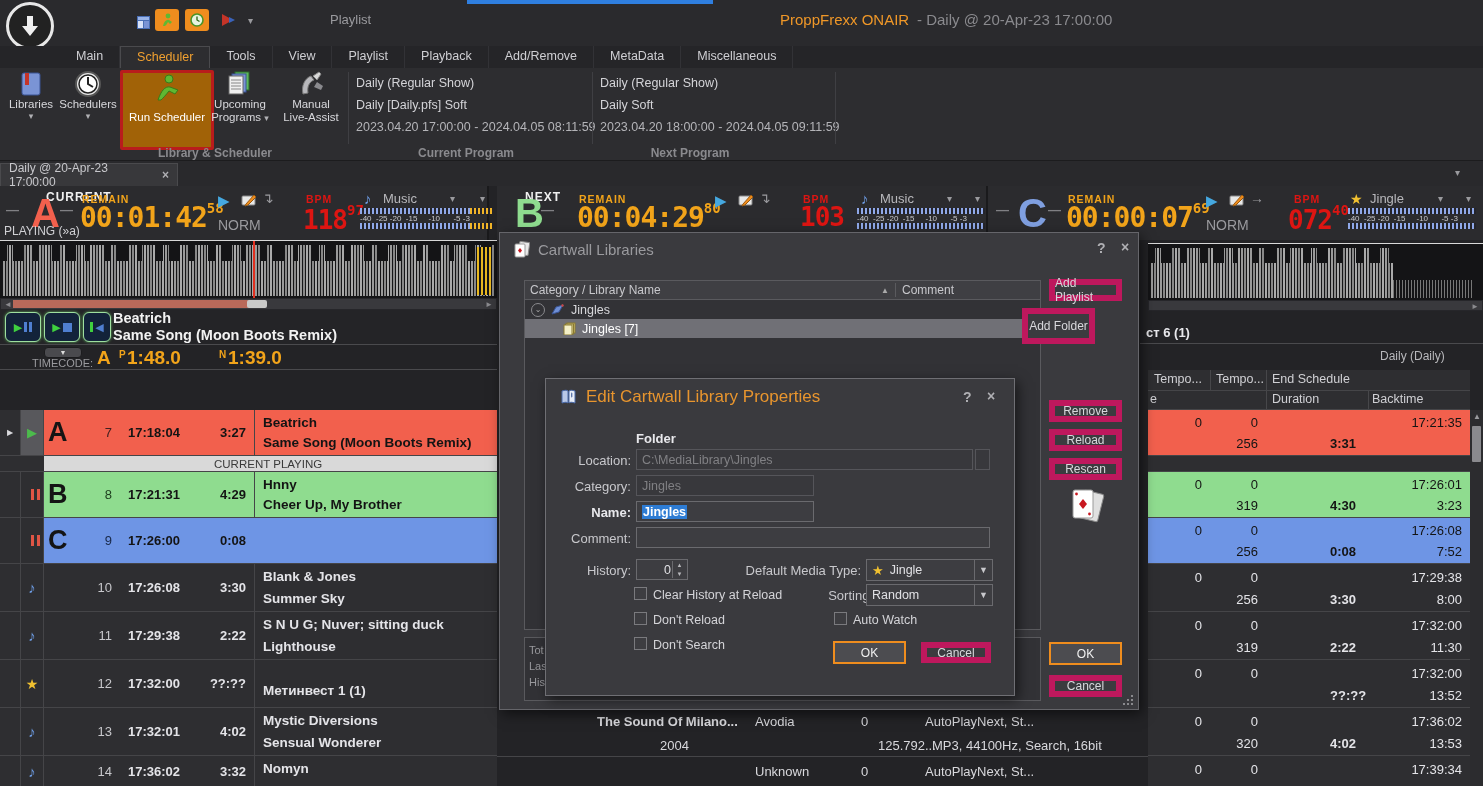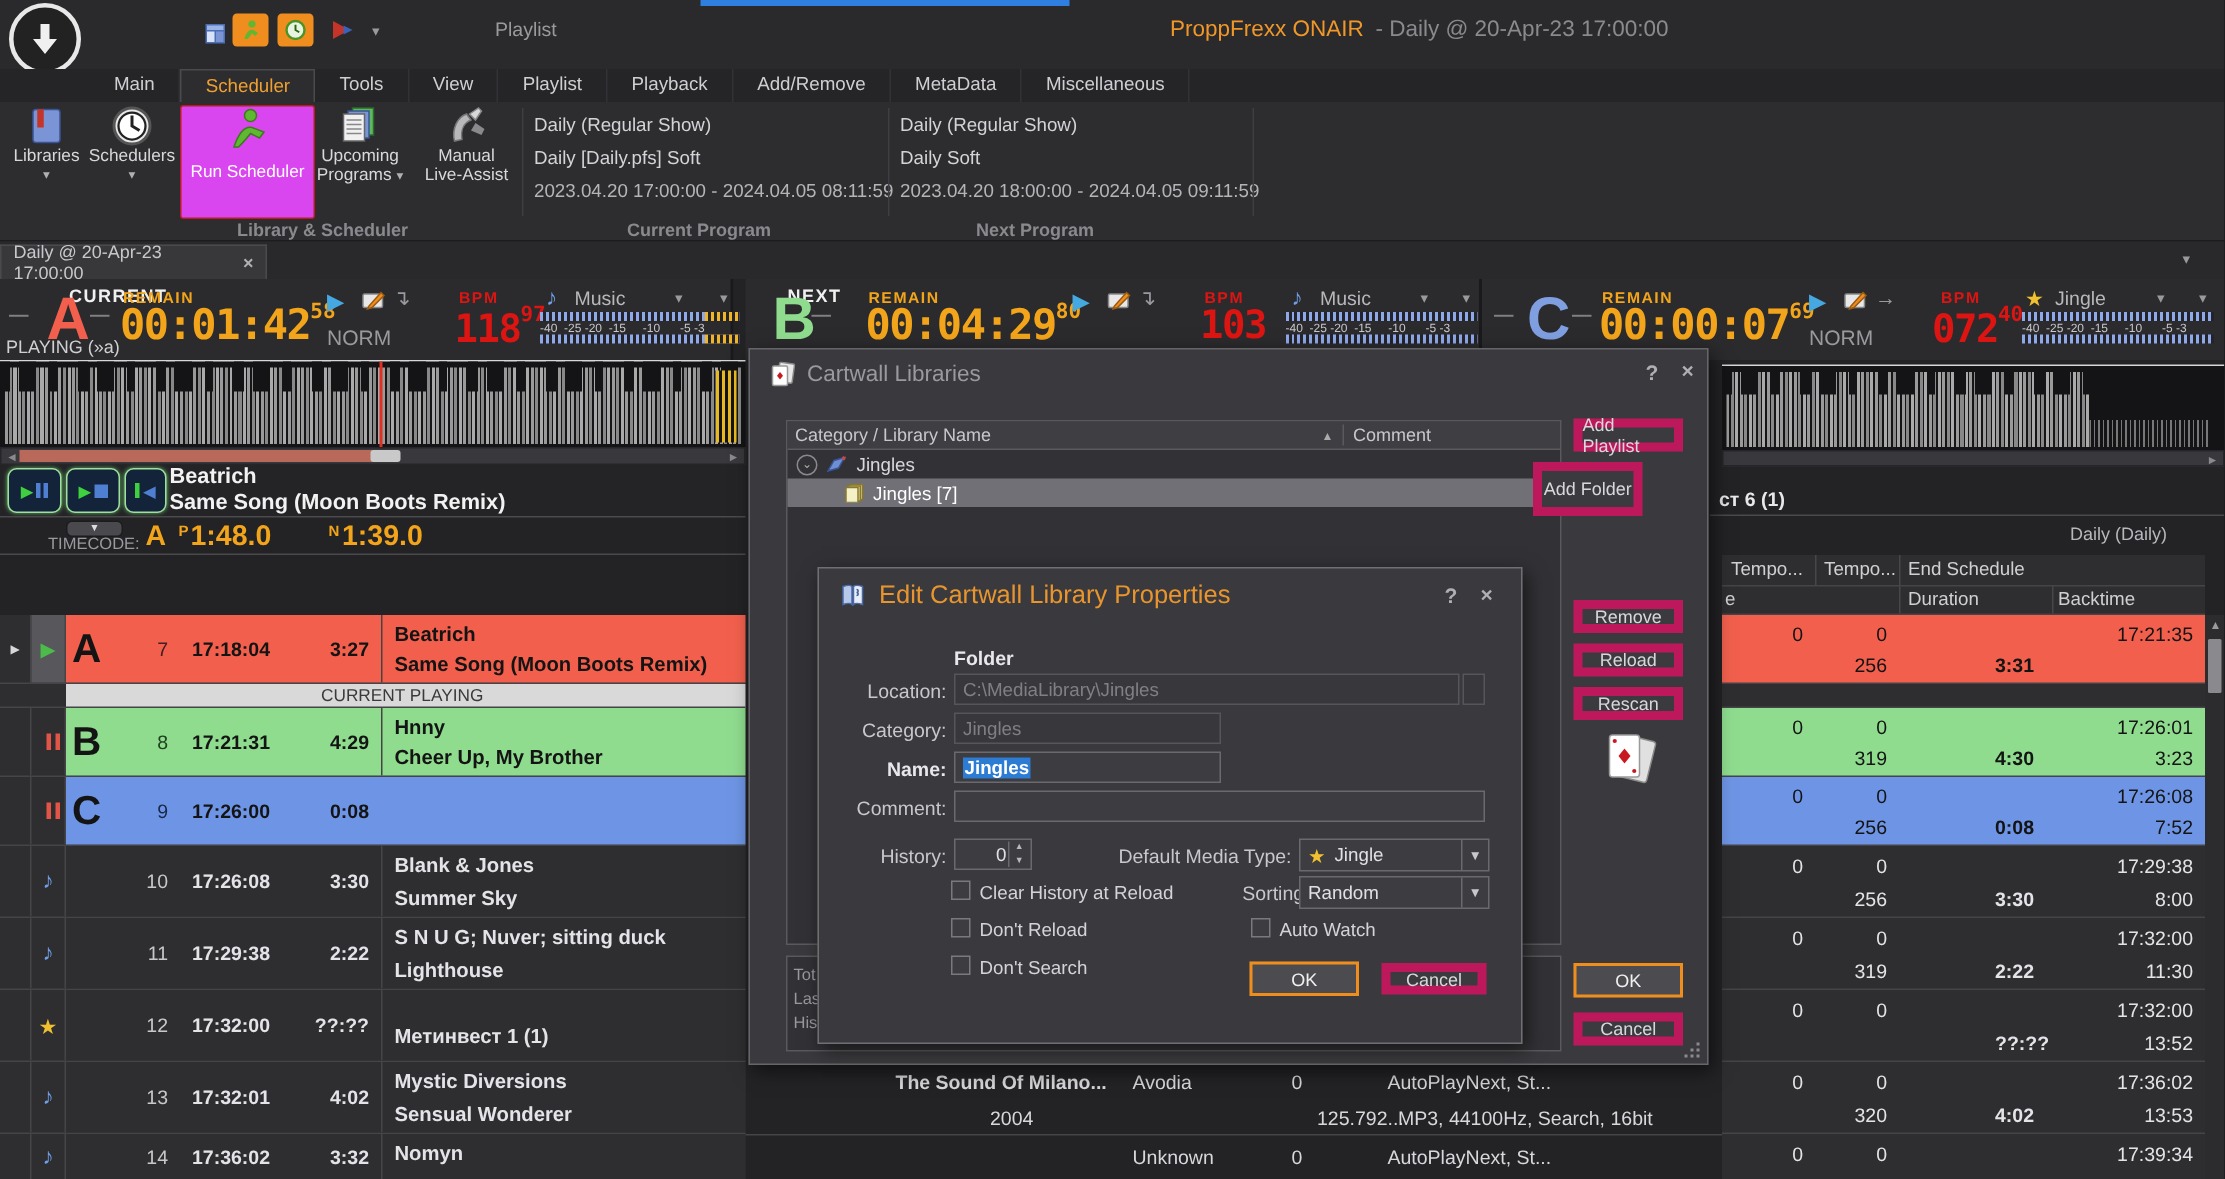--- a/index.html
+++ b/index.html
@@ -17,21 +17,21 @@
   .doctitle{color:#8a8a8e;font-size:15px;}
   .bluebar{left:467px;top:0;width:246px;height:4px;background:#2f7fe0;}
   
   .tabsrow{left:0;top:46px;width:1483px;height:22px;background:#252528;display:flex;padding-left:60px;box-sizing:border-box;}
   .rtab{padding:3px 16px;color:#cfcfd3;font-size:12.5px;border-right:1px solid #323236;}
   .rtab.active{color:#f0a030;background:#2d2d30;border:1px solid #4a4a4d;border-bottom:none;box-shadow:0 3px 0 #ef8d1e;}
   
   .ribbon{left:0;top:68px;width:1483px;height:92px;background:#2d2d30;border-bottom:1px solid #1c1c1e;}
   .rbtn{position:absolute;top:2px;height:74px;display:flex;flex-direction:column;align-items:center;justify-content:flex-start;color:#d8d8dc;font-size:11.5px;text-align:center;}
   .rbtn .lbl{line-height:13px;}
-  .runbtn{background:#d946ef;border:1px solid #b91c1c;border-radius:2px;color:#fff;}
+  .runbtn{background:#a16207;border:3px solid #b91c1c;border-radius:2px;color:#fff;}
   .ddv{font-size:9px;color:#b0b0b4;}
   .proglines{position:absolute;top:4px;color:#d4d4d8;font-size:12.5px;line-height:22px;}
   .proglines .l3{color:#b4b4b8;}
   .gsep{position:absolute;top:4px;width:1px;height:72px;background:#3f3f43;}
   .glabel{position:absolute;top:78px;color:#8a8a8e;font-weight:bold;font-size:12px;width:300px;text-align:center;}
   
   .doctabs{left:0;top:161px;width:1483px;height:25px;background:#29292c;}
   .dtab{left:0;top:2px;width:178px;height:23px;background:#38383b;border:1px solid #4a4a4d;border-bottom:none;color:#c8c8cc;font-size:12px;display:flex;align-items:center;padding:0 8px;box-sizing:border-box;gap:10px;}
   
   .deck{top:186px;height:54px;background:#2b2b2e;border-right:2px solid #1a1a1c;box-sizing:border-box;}

